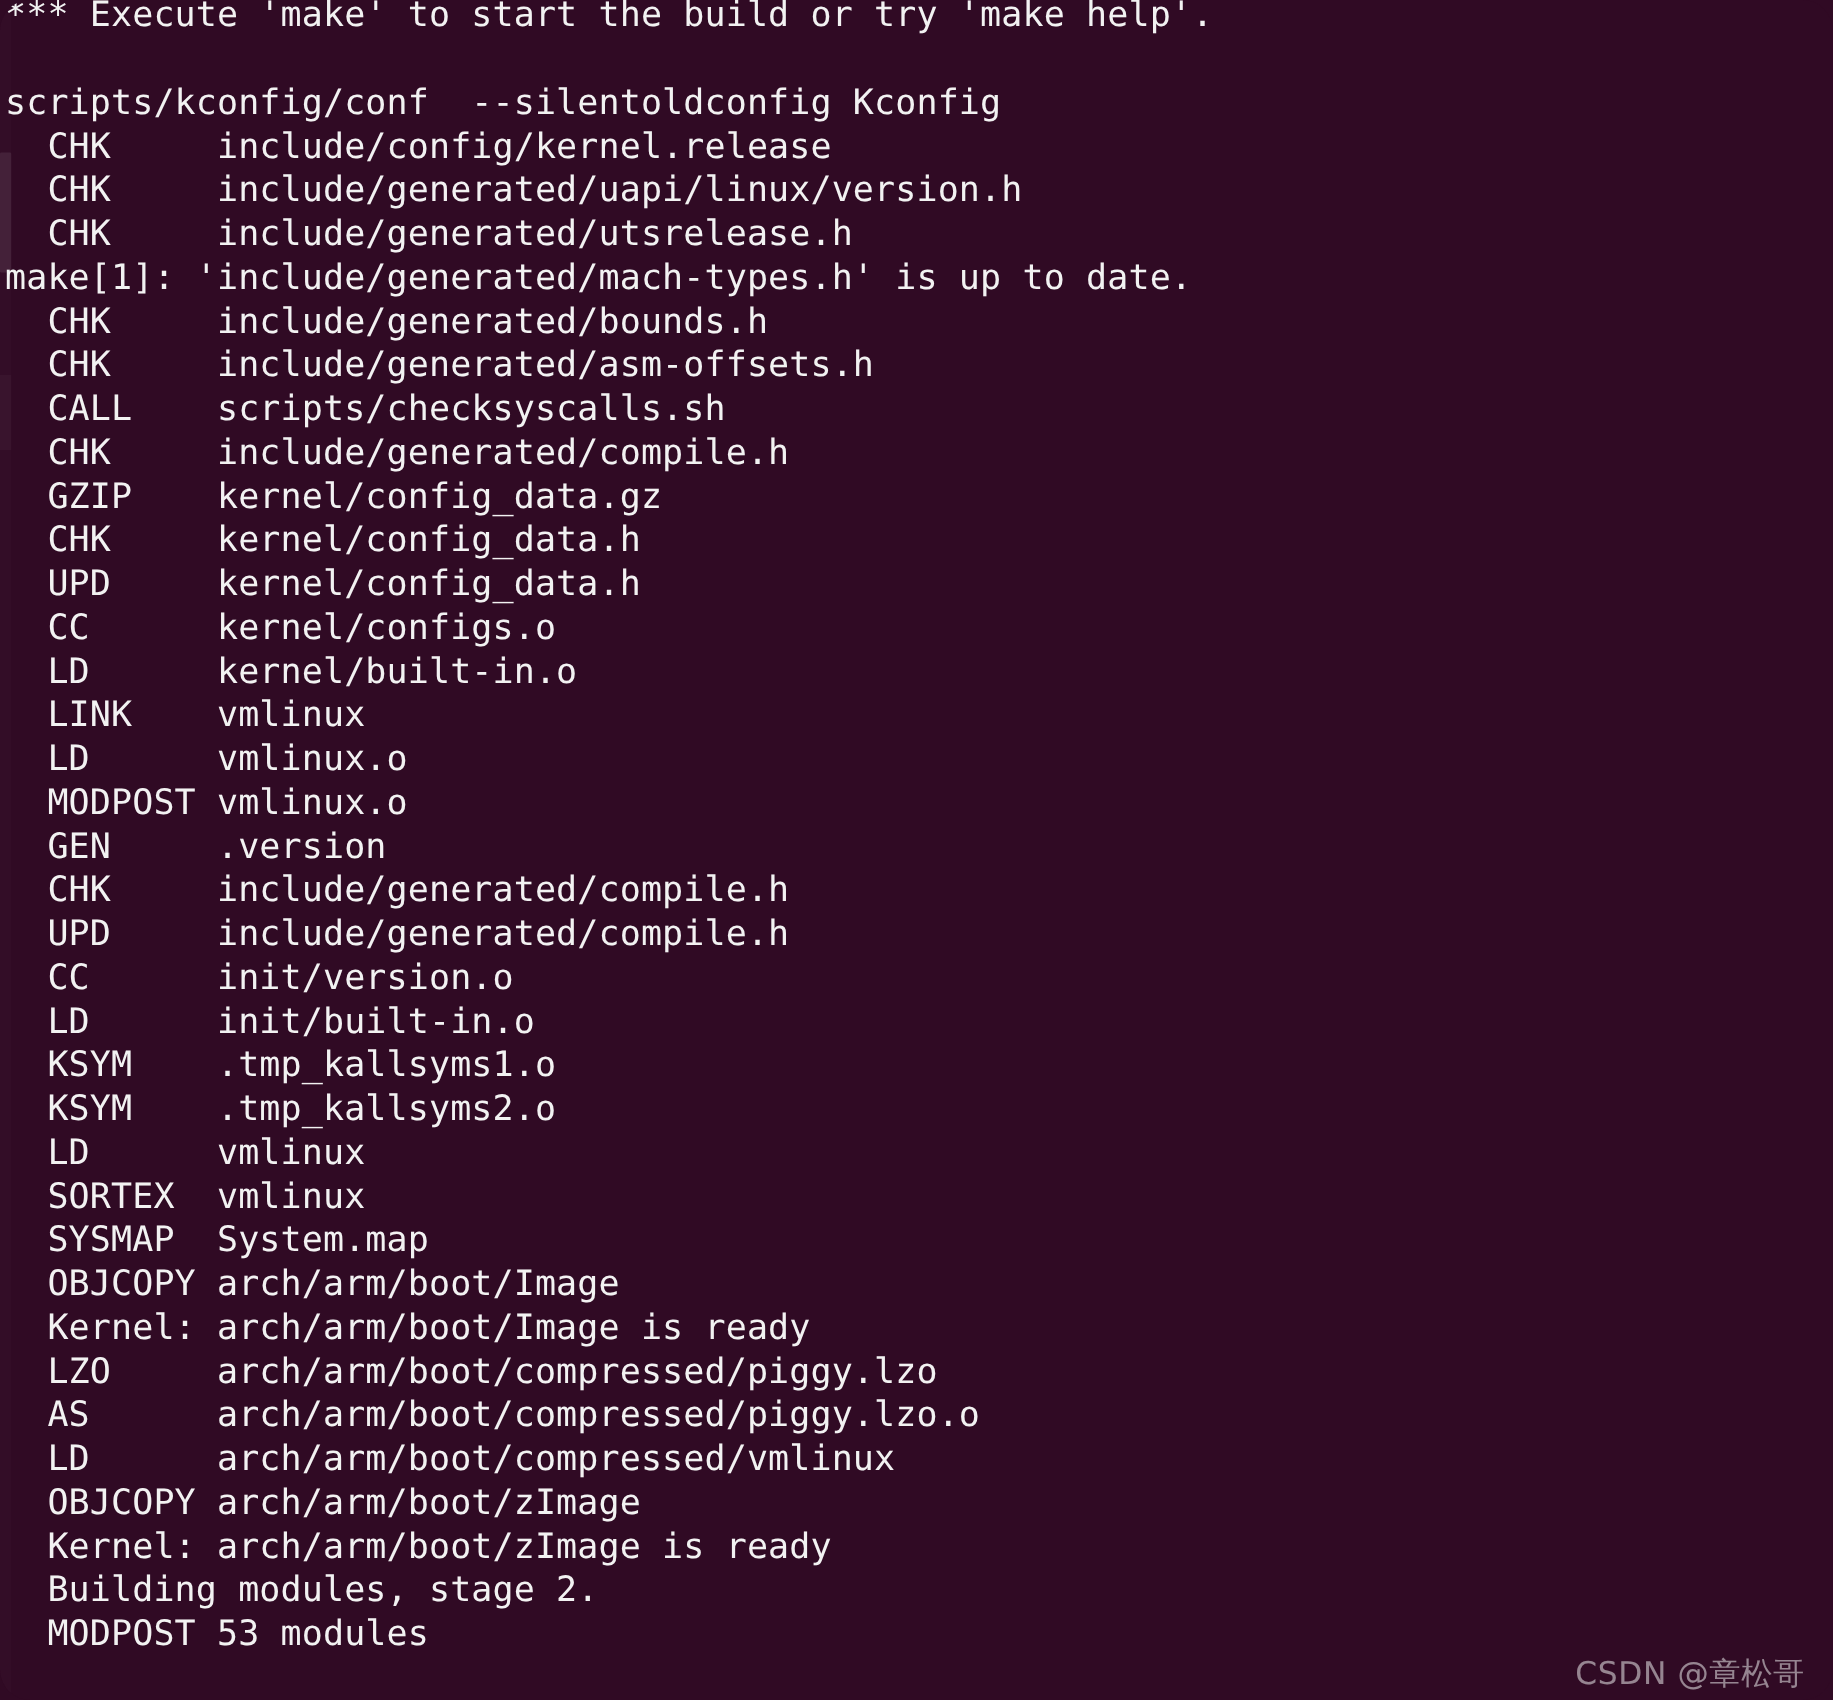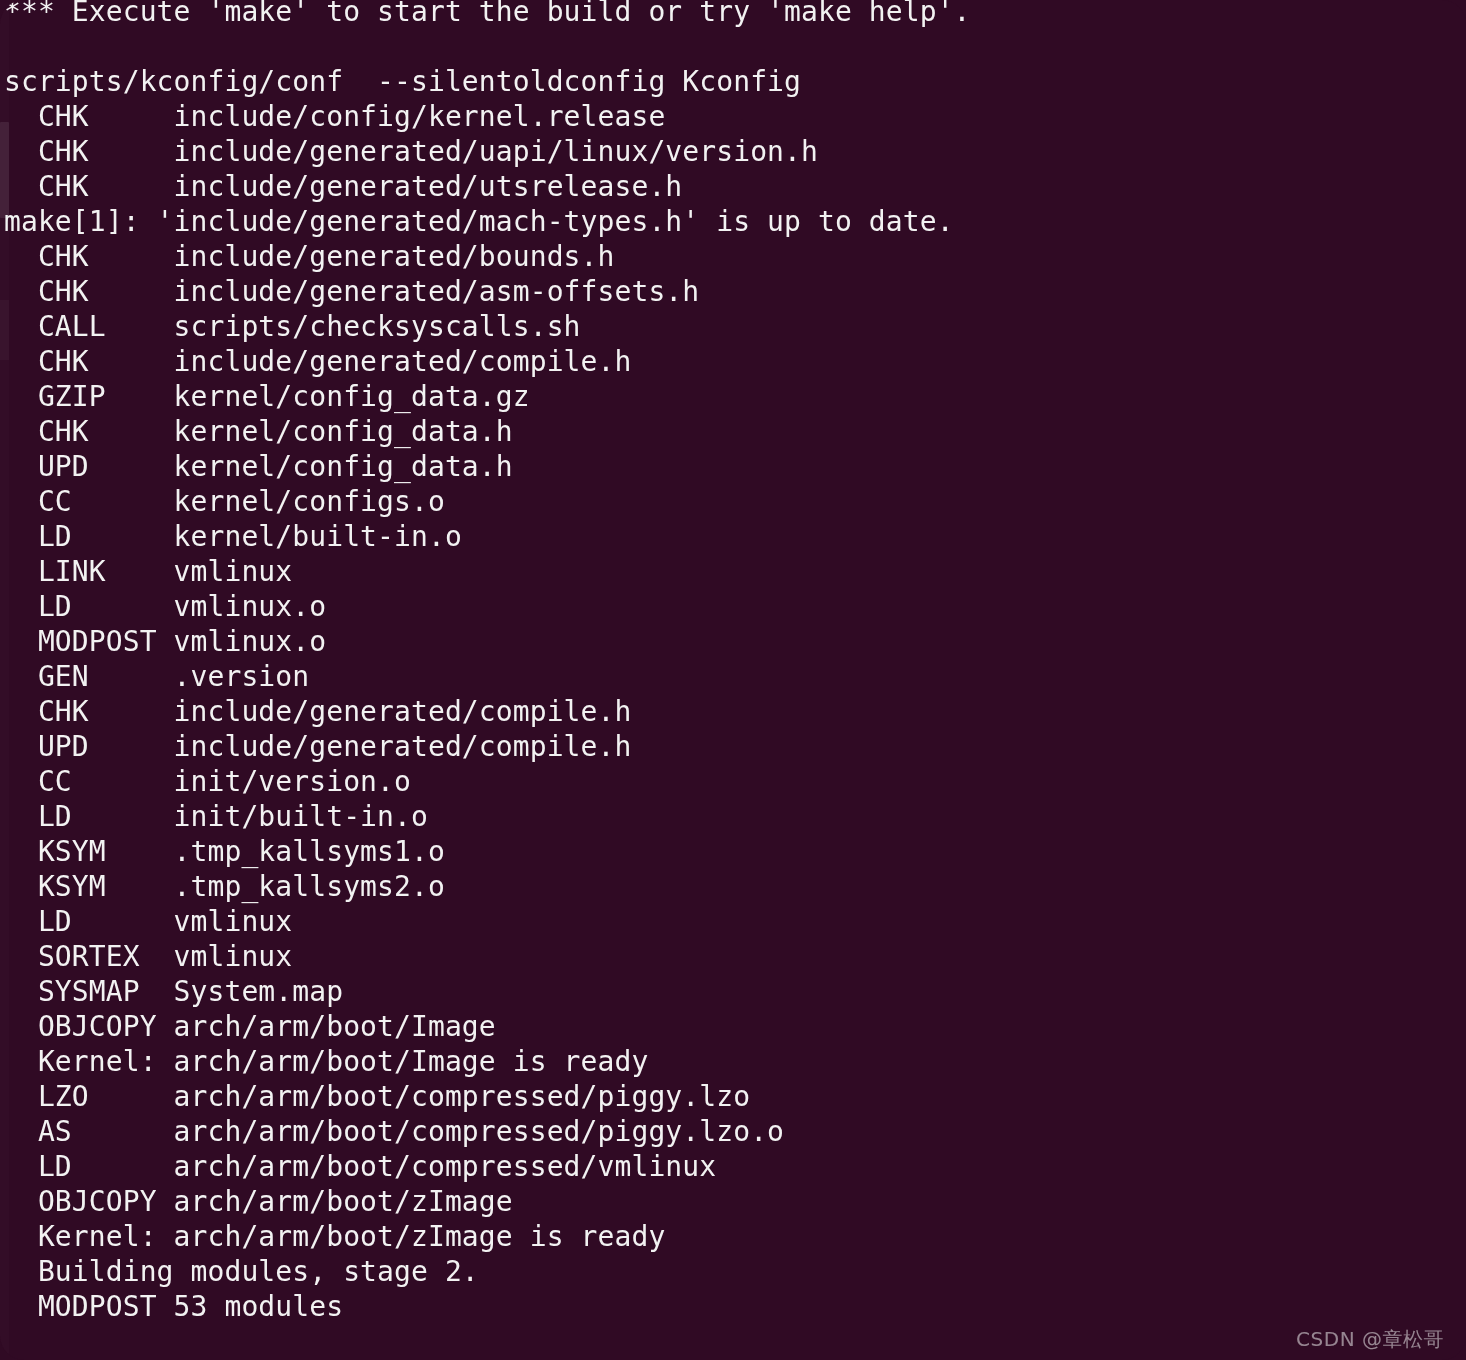--- a/index.html
+++ b/index.html
@@ -97,21 +97,21 @@
     vertical-align: -5px;
     margin-left: 2px;
   }
 
   
   #watermark {
     position: absolute;
     right: 22px;
     bottom: 6px;
     font-family: "DejaVu Sans", "Liberation Sans", sans-serif;
-    font-size: 20px;
+    font-size: 25px;
     line-height: 30px;
     color: rgba(235,235,235,0.55);
     white-space: pre;
     pointer-events: none;
     letter-spacing: 0.5px;
   }
 </style>
 </head>
 <body>
 

